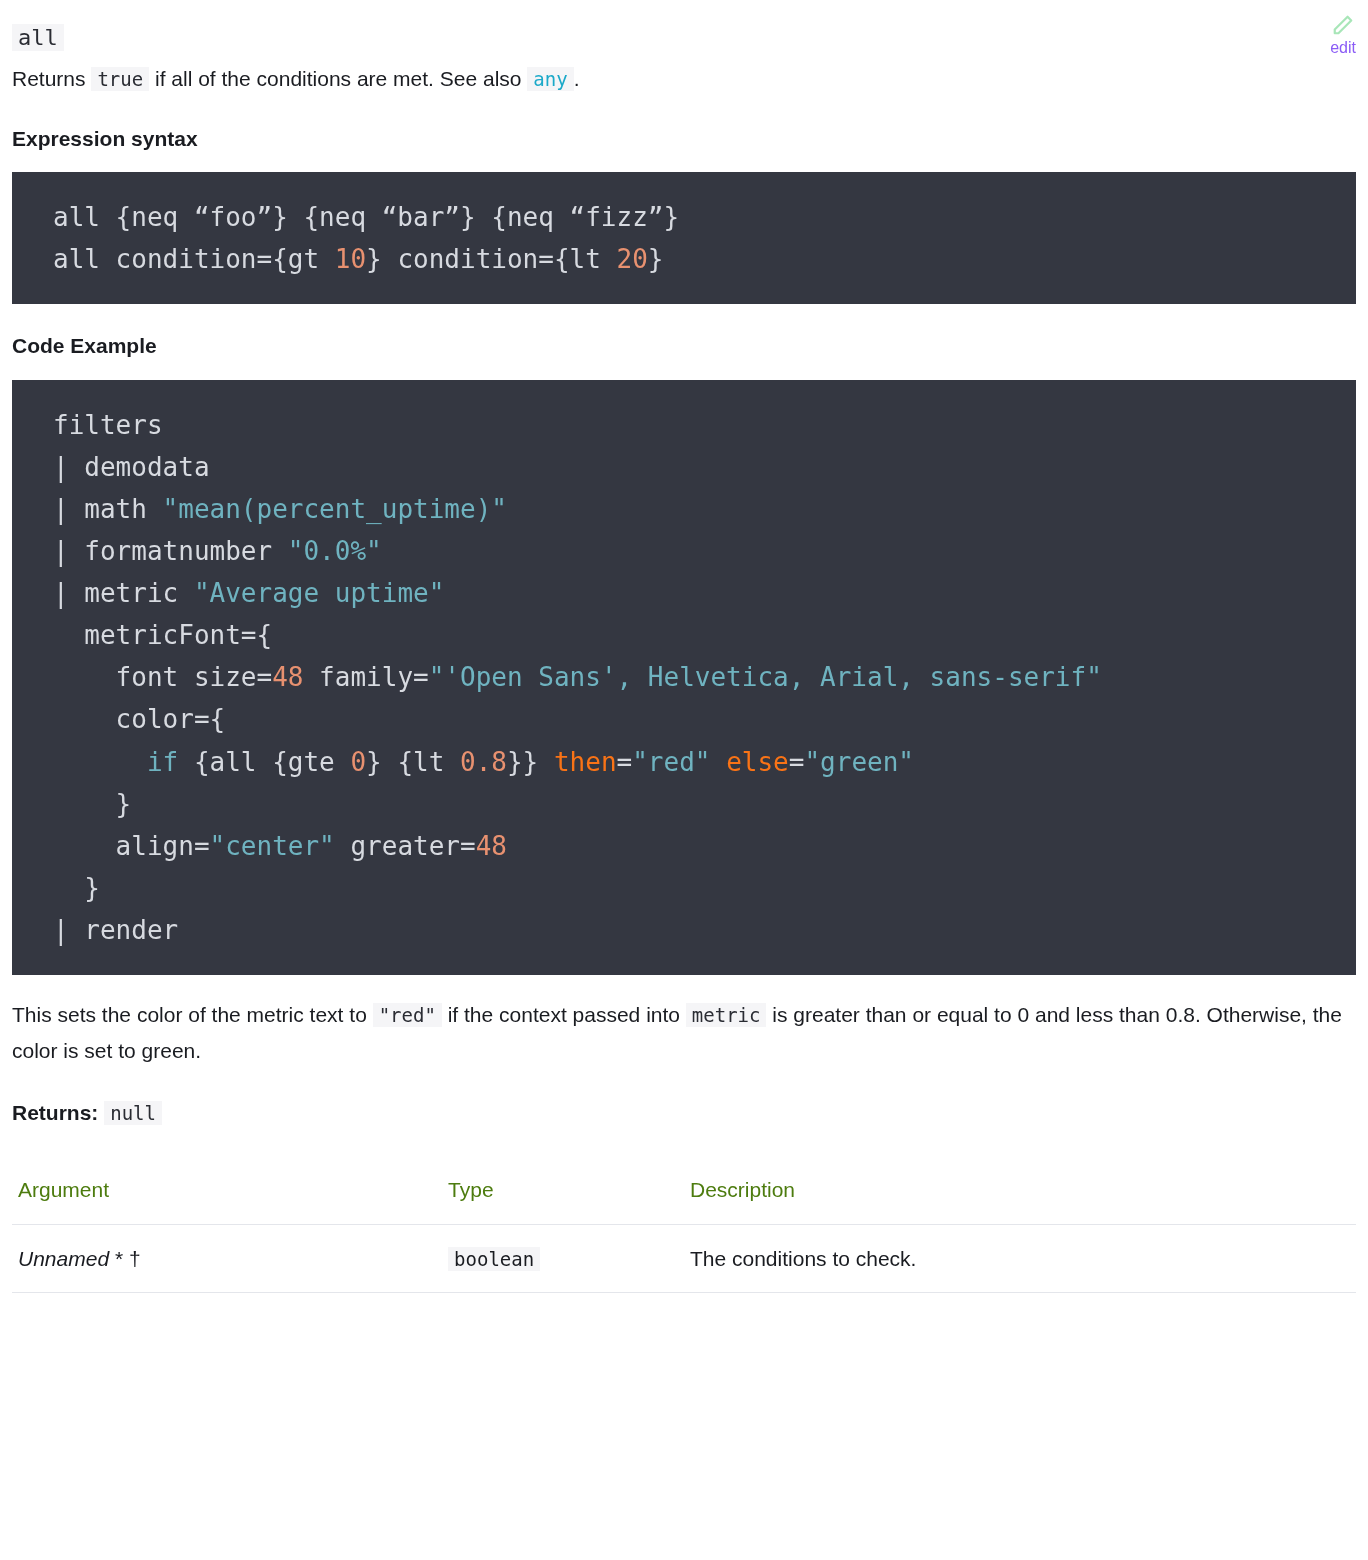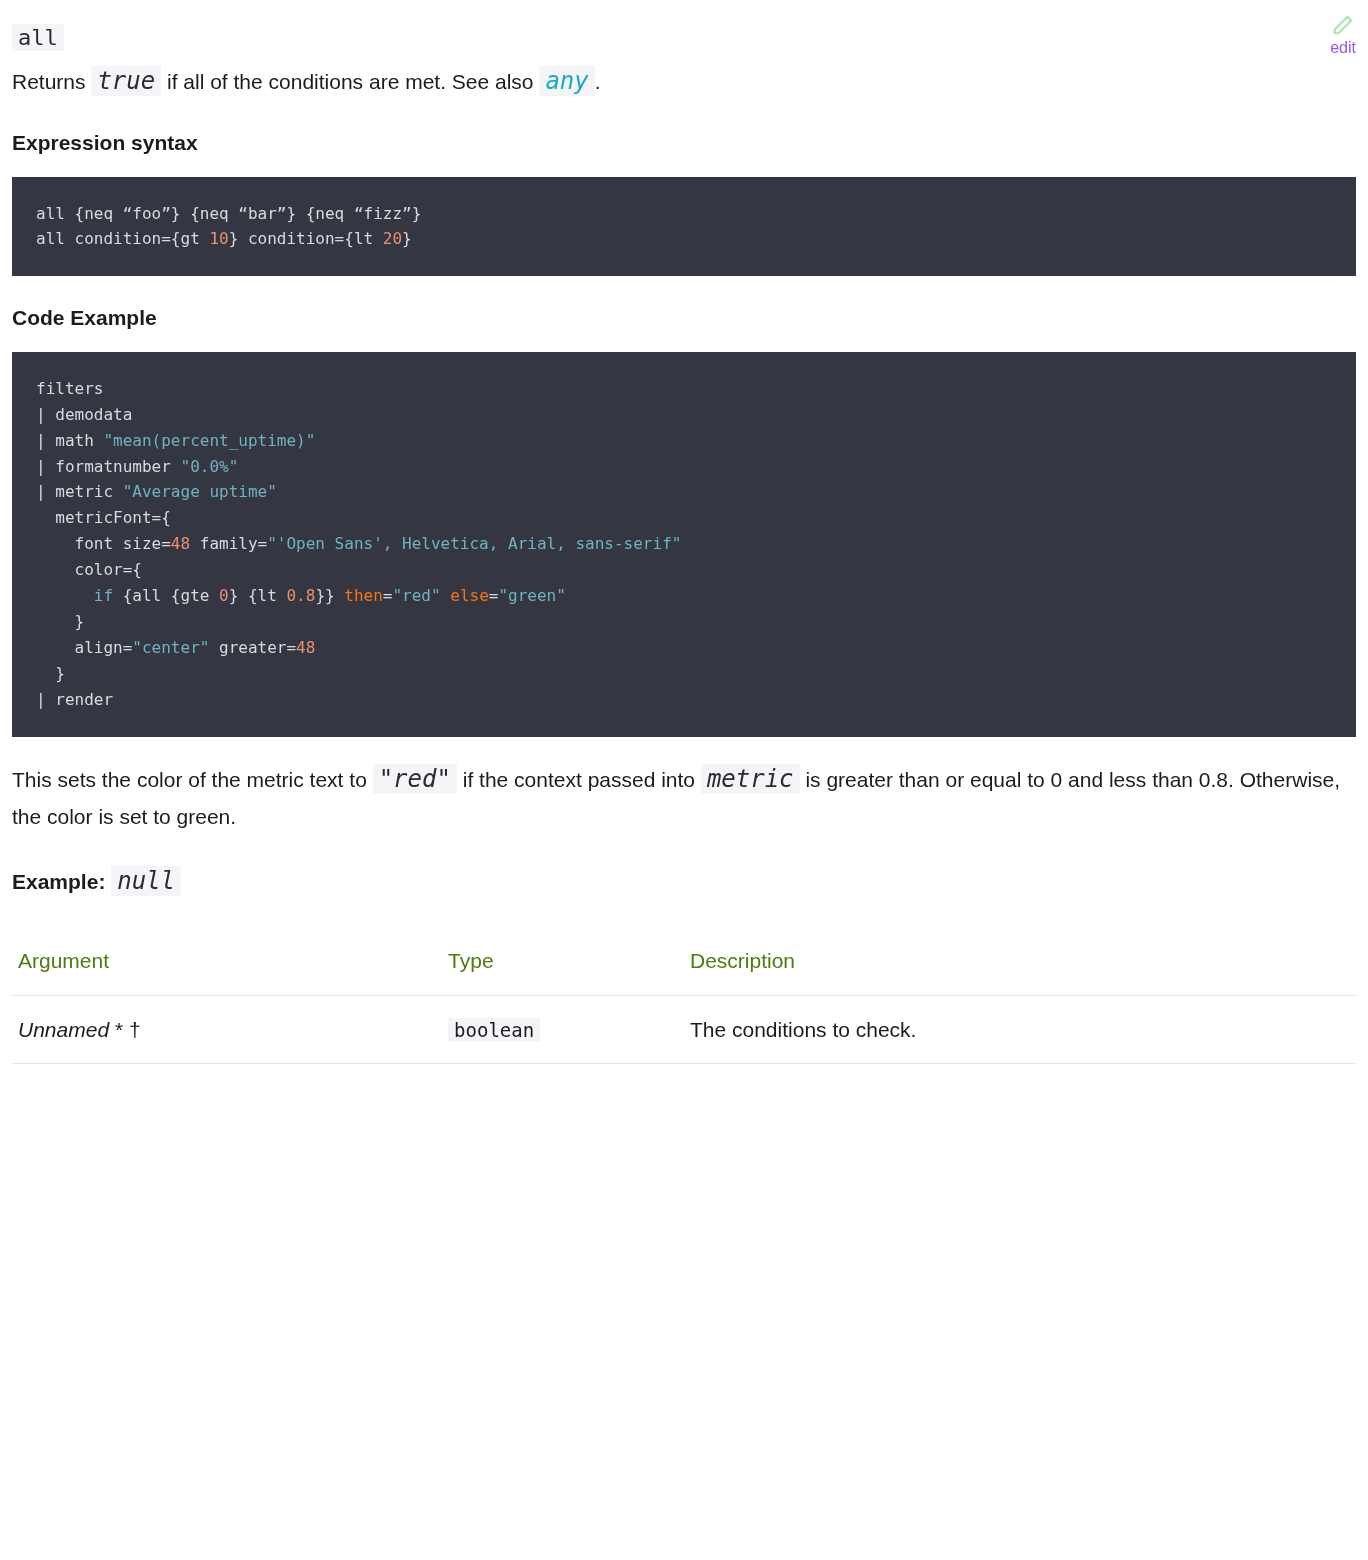--- a/index.html
+++ b/index.html
@@ -37,37 +37,36 @@
       cursor: pointer;
       text-decoration: none;
       margin-top: 2px;
     }
     .edit-link svg { width: 22px; height: 22px; }
     .intro { margin-bottom: 28px; }
     .intro code, .outro code, .accepts code {
       font-family: "SFMono-Regular", Menlo, Consolas, monospace;
       background: #f5f5f7;
       padding: 1px 6px;
-      font-size: 24px;
+      font-size: 19px;
       color: #2a2c33;
-      font-style: italic;
     }
     .intro a, .outro a { color: #1ba9c9; text-decoration: none; }
     .intro a code { color: #1ba9c9; background: #f5f5f7; }
     h3.section {
       font-size: 21px;
       font-weight: 700;
       margin: 26px 0 18px 0;
     }
     pre.codeblock {
       background: #343741;
       color: #d7dae0;
       font-family: "SFMono-Regular", Menlo, Consolas, monospace;
-      font-size: 16px;
-      padding: 24px 24px;
+      font-size: 26px;
+      padding: 24px 41px;
       line-height: 1.62;
       overflow-x: auto;
       white-space: pre;
     }
     pre .num { color: #e89170; }
     pre .str { color: #6fb3c0; }
     pre .attr { color: #f97316; }
     pre .kw { color: #6fb3c0; }
     .outro { margin: 22px 0 28px 0; line-height: 1.7; }
     .accepts { font-size: 21px; margin-bottom: 28px; }
@@ -134,21 +133,21 @@
 <span>    }</span>
 <span>    align=</span><span class="str">"center"</span><span> greater=</span><span class="num">48</span>
 <span>  }</span>
 <span>| render</span></pre>
 
 <p class="outro">
   <span>This sets the color of the metric text to </span><code>"red"</code><span> if the context passed into </span><code>metric</code><span> is greater than or equal to 0 and less than 0.8. Otherwise, the color is set to green.</span>
 </p>
 
 <p class="accepts">
-  <strong>Example:</strong>
+  <strong>Returns:</strong>
   <code>null</code>
 </p>
 
 <table class="args">
   <thead>
     <tr>
       <th style="width:32%">Argument</th>
       <th style="width:18%">Type</th>
       <th>Description</th>
     </tr>

